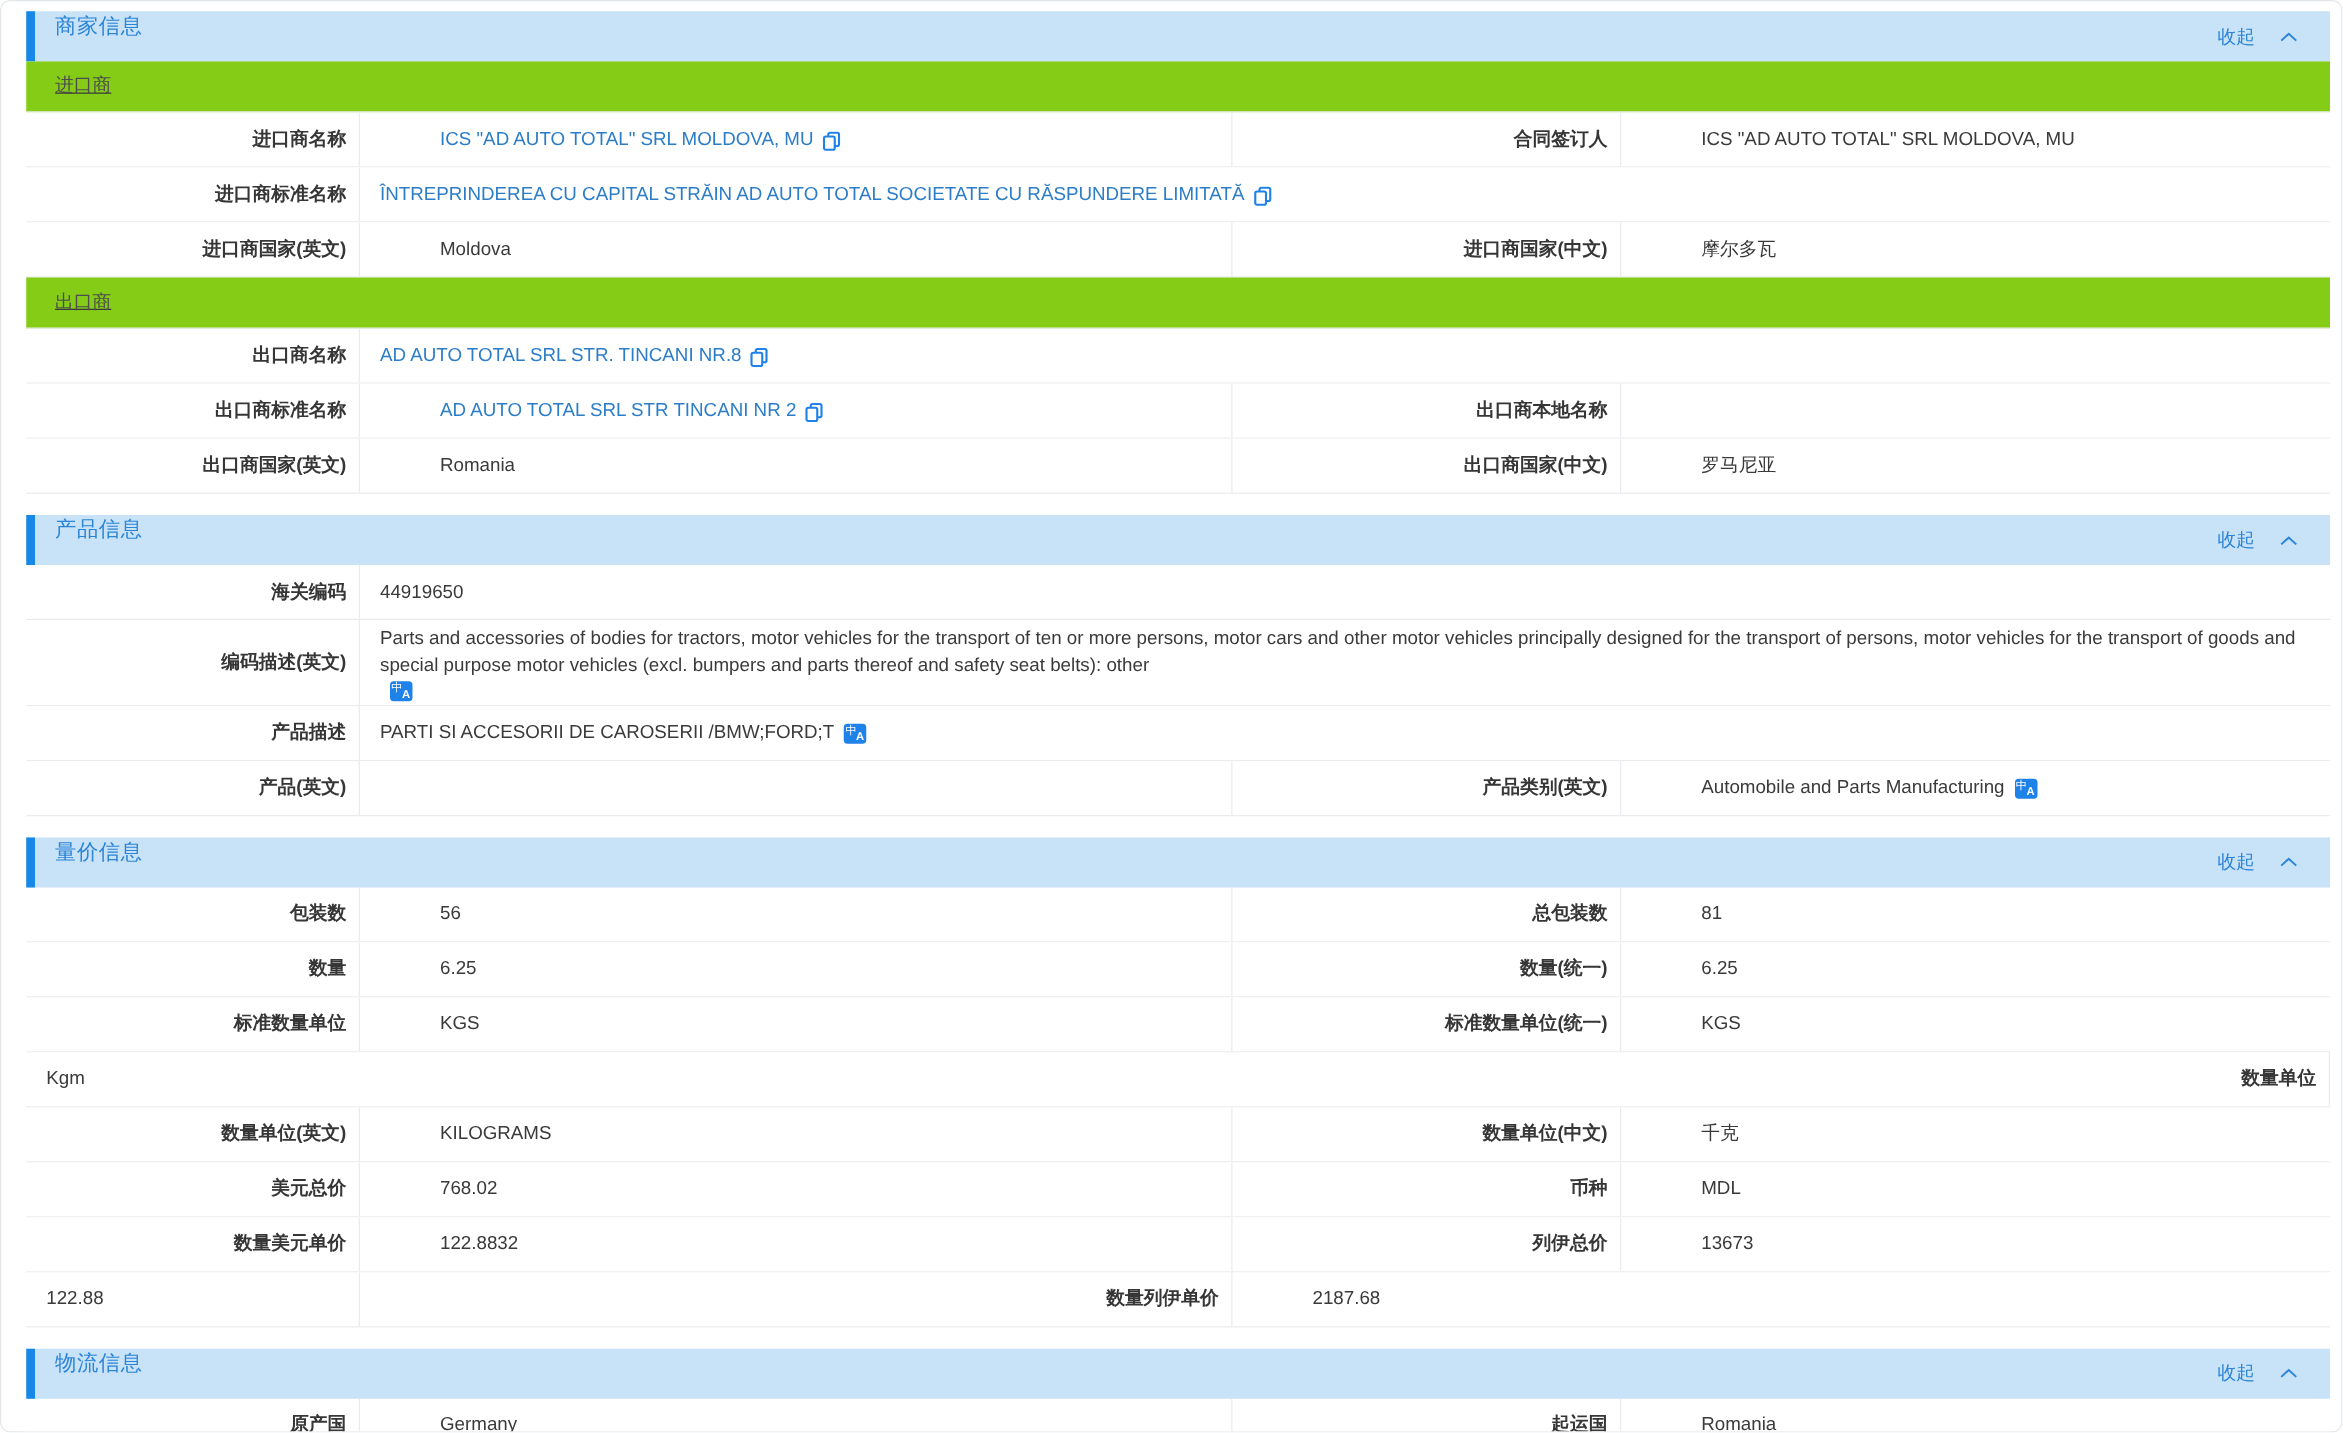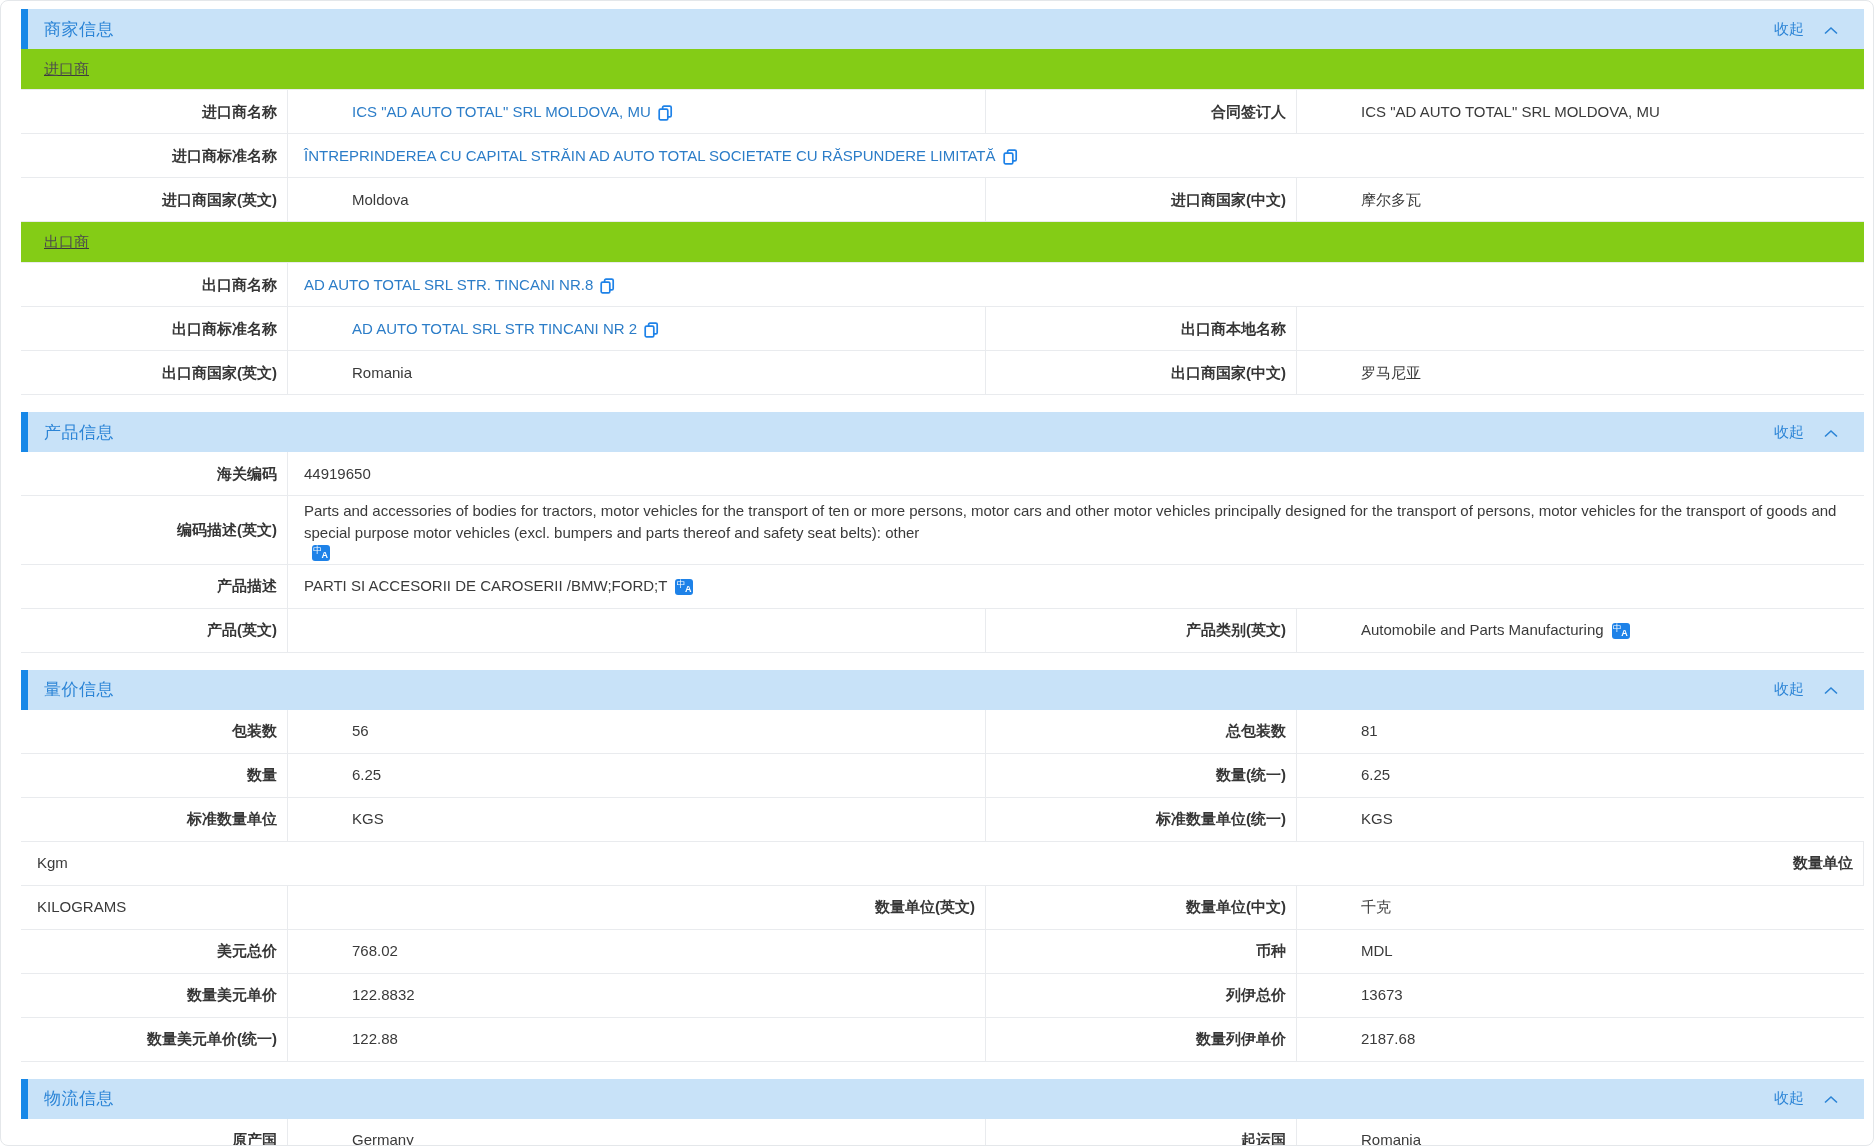--- a/index.html
+++ b/index.html
@@ -19,21 +19,20 @@
     overflow:hidden;
     background:#fff;
   }
   .section{margin:0 0 0 0;}
   .section + .section{margin-top:17px;}
   .section-header{
     position:relative;
     height:40px;
     background:#c8e2f8;
     display:flex;
-    align-items:center;
     justify-content:space-between;
     padding:0 26px 0 23px;
     box-sizing:border-box;
   }
   .accent-bar{
     position:absolute;left:0;top:0;bottom:0;width:7px;
     background:#1788e8;
   }
   .section-title{
     font-size:17px;
@@ -297,24 +296,24 @@
             <span class="text">KGS</span>
           </div>
         </div>
         <div class="row span2">
           <div class="cell value value-full">
             <span class="text">Kgm</span>
           </div>
           <div class="cell label">数量单位</div>
         </div>
         <div class="row pair">
+          <div class="cell label">数量单位(英文)</div>
           <div class="cell value value1">
             <span class="text">KILOGRAMS</span>
           </div>
-          <div class="cell label">数量单位(英文)</div>
           <div class="cell label">数量单位(中文)</div>
           <div class="cell value value2">
             <span class="text">千克</span>
           </div>
         </div>
         <div class="row pair">
           <div class="cell label">美元总价</div>
           <div class="cell value value1">
             <span class="text">768.02</span>
           </div>
@@ -327,21 +326,20 @@
           <div class="cell label">数量美元单价</div>
           <div class="cell value value1">
             <span class="text">122.8832</span>
           </div>
           <div class="cell label">列伊总价</div>
           <div class="cell value value2">
             <span class="text">13673</span>
           </div>
         </div>
         <div class="row pair">
-          <div class="cell label">数量美元单价(统一)</div>
           <div class="cell value value1">
             <span class="text">122.88</span>
           </div>
           <div class="cell label">数量列伊单价</div>
           <div class="cell value value2">
             <span class="text">2187.68</span>
           </div>
         </div>
       </div>
   </div>

